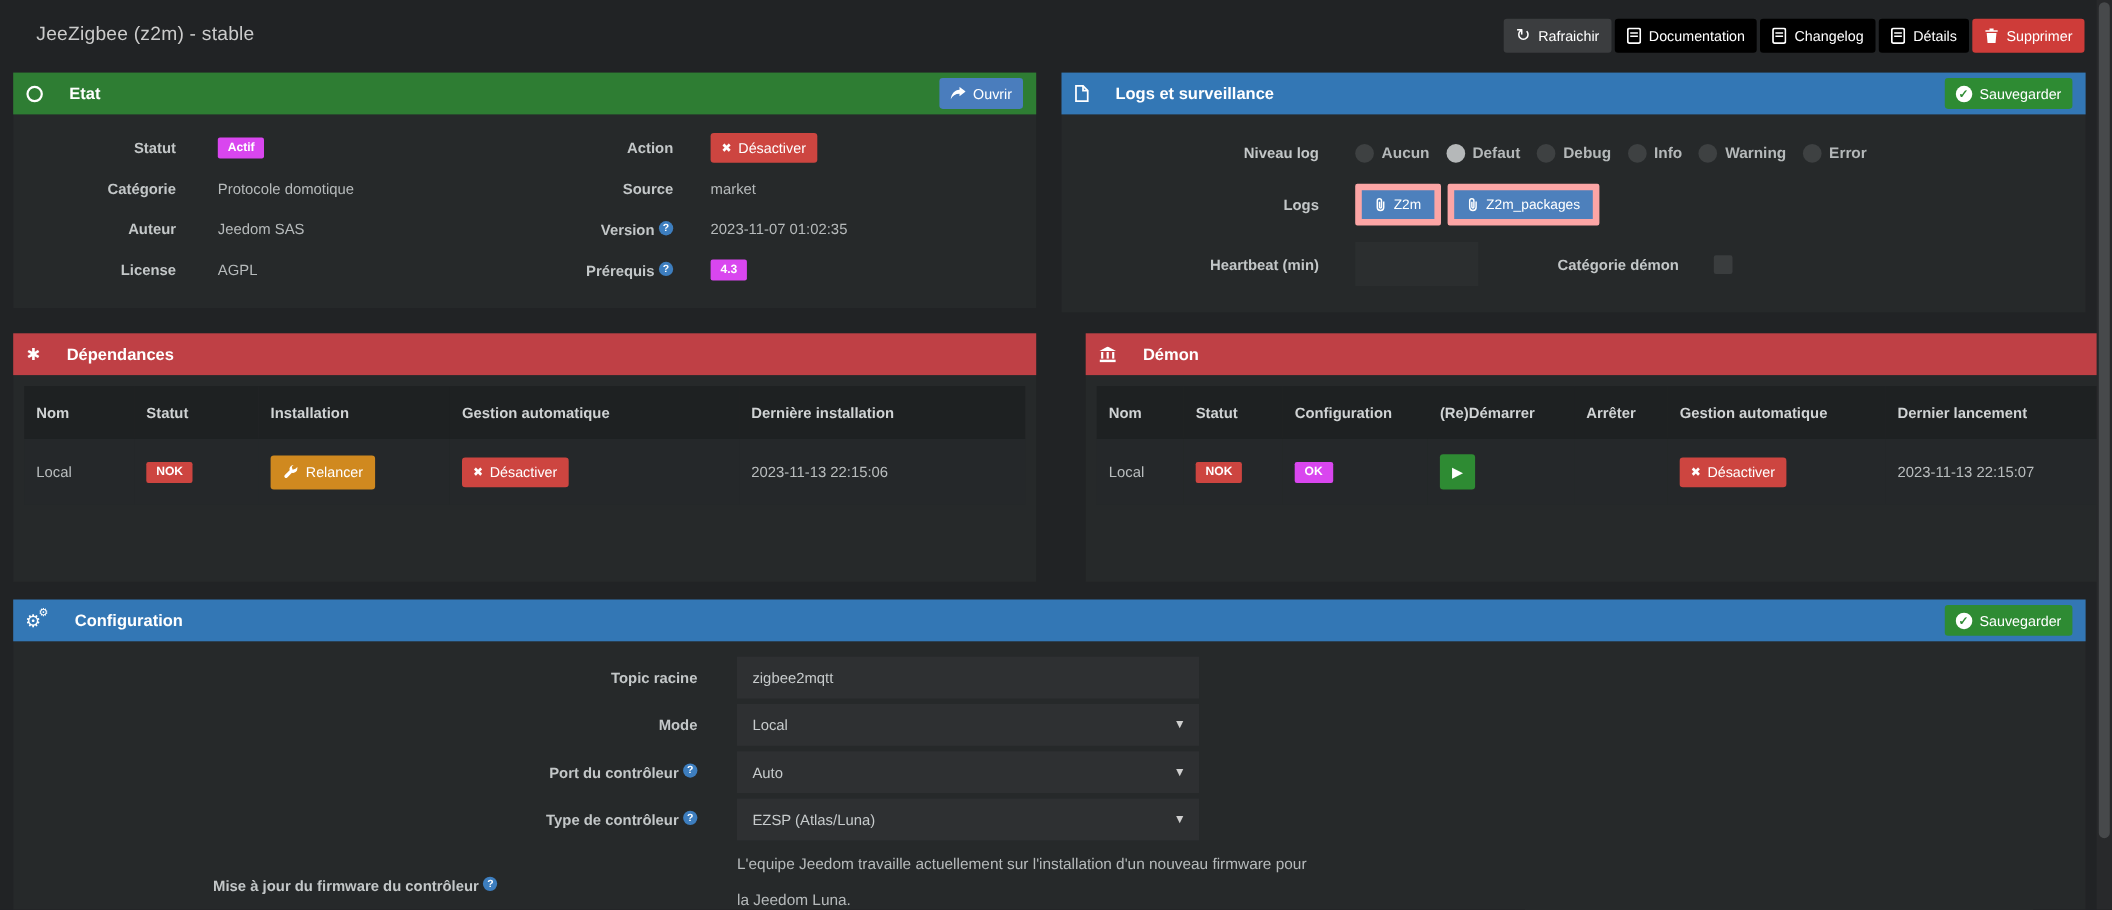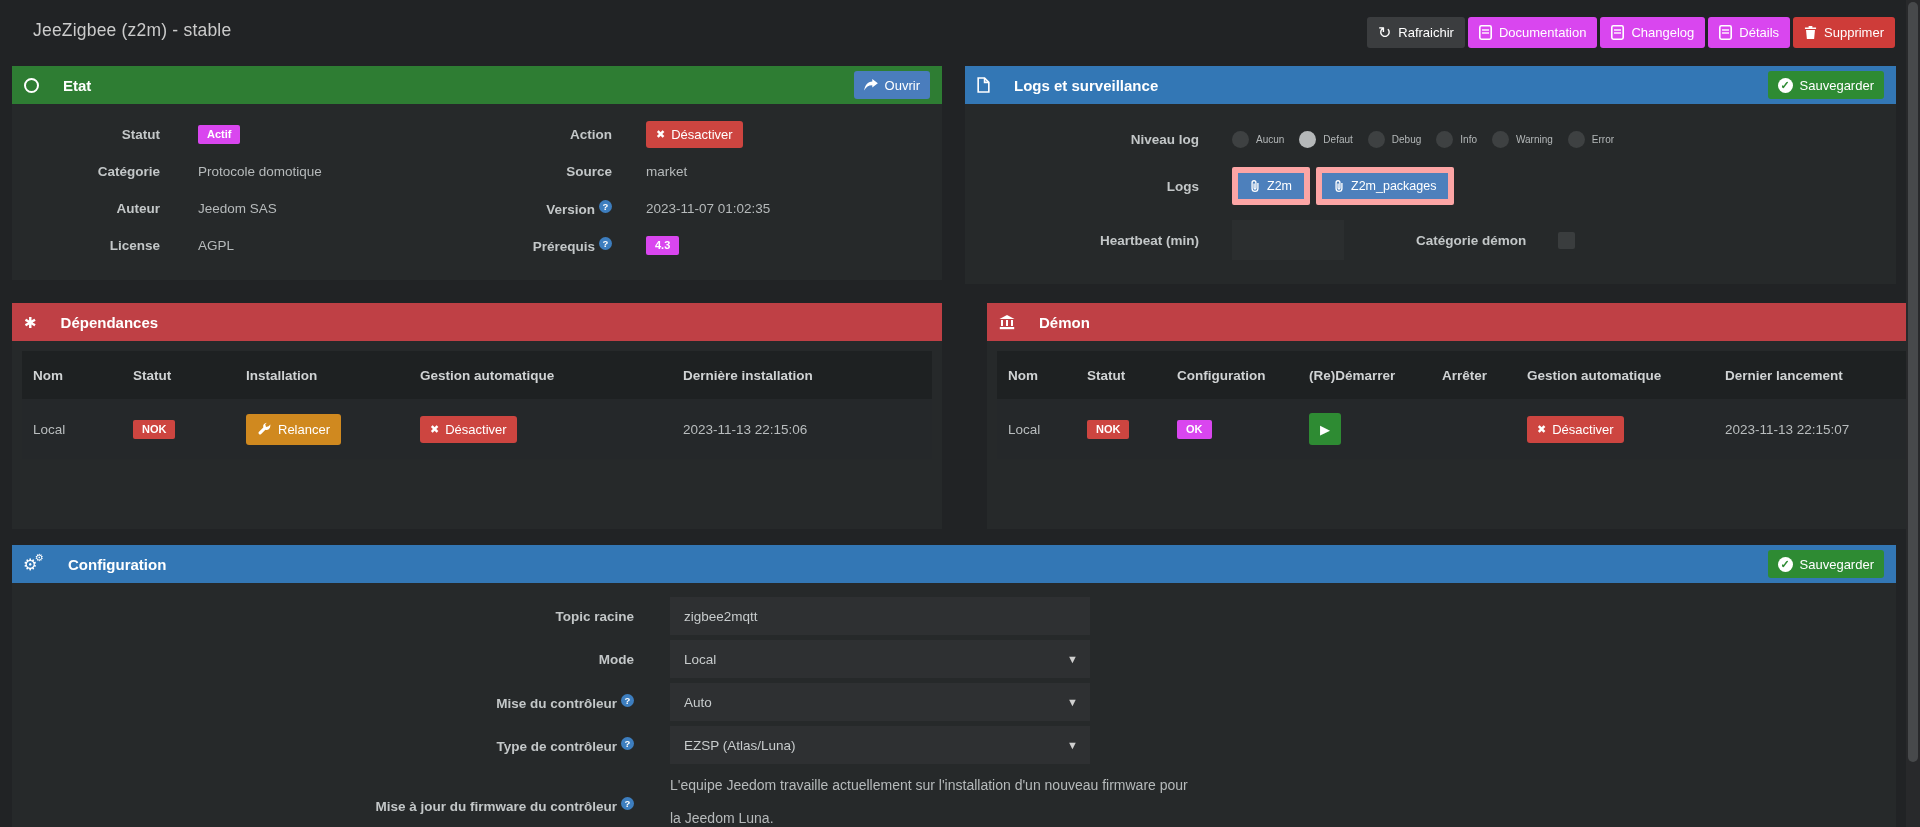--- a/index.html
+++ b/index.html
@@ -21,21 +21,21 @@
     position:absolute; top:17px; right:25px;
     display:flex; gap:3px;
   }
   .btn {
     display:inline-flex; align-items:center; gap:7px;
     height:31px; padding:0 11px;
     font-size:13px; color:#fff; border:none; border-radius:3px;
     cursor:pointer; white-space:nowrap;
   }
   .btn-dark  { background:#3b3d3f; }
-  .btn-blue  { background:#d946ef; }
+  .btn-blue  { background:#000000; }
   .btn-red   { background:#ce3c39; }
   .btn-green { background:#2e8b33; }
   .btn svg { flex:0 0 auto; }
 
   
   .panel { position:absolute; background:#26292a; }
   .panel-header {
     height:38px; display:flex; align-items:center;
     padding:0 12px; color:#fff;
     font-size:15px; font-weight:bold;
@@ -94,21 +94,21 @@
 
   
   .logs-grid { display:grid; grid-template-columns:234px 1fr; padding-top:14px; }
   .logs-grid .ctrl { padding-left:33px; display:flex; align-items:center; }
   .lg-row1 { height:42px; }
   .lg-row2 { height:52px; }
   .lg-row3 { height:56px; }
   .radio { display:inline-flex; align-items:center; gap:7px; margin-right:15px; cursor:pointer; }
   .radio .dot { width:17px; height:17px; border-radius:50%; background:#3e4142; }
   .radio.selected .dot { background:#b5b8b9; }
-  .radio .rlabel { font-size:10px; color:#b4b8b9; }
+  .radio .rlabel { font-size:14px; color:#b4b8b9;font-weight:bold; }
 
   .log-btn {
     display:inline-flex; align-items:center; gap:7px;
     height:38px; padding:0 12px; margin-right:6px;
     background:#4d80bc; border:6px solid #fca5a5; border-radius:2px;
     color:#fff; font-size:12.5px; cursor:pointer;
   }
   .heartbeat-input {
     width:112px; height:40px; background:#2b2e2f; border:none;
     color:#c7cbcc; font-size:13.5px; padding:0 10px; outline:none;
@@ -146,21 +146,21 @@
     color:#c7cbcc; font-size:13.5px; padding:0 14px; outline:none;
   }
   .select {
     width:420px; height:38px; background:#2e3032;
     display:flex; align-items:center; justify-content:space-between;
     padding:0 12px 0 14px; font-size:13.5px; color:#c7cbcc; cursor:pointer;
   }
   .select .caret { font-size:11px; color:#cfcfcf; }
   .cfg-note { font-size:14px; color:#b6babb; line-height:33px; max-width:560px; padding-left:36px; }
   .cfg-row.top-align { align-items:start; }
-  .cfg-row.top-align .f-label { margin-top:6px; }
+  .cfg-row.top-align .f-label { margin-top:6px;text-align:center; }
 
   
   .scrollbar { position:absolute; right:0; top:0; width:14px; height:827px; background:#28292b; }
   .scrollbar .thumb { position:absolute; left:2px; right:2px; top:2px; height:760px; border-radius:5px; background:#47494b; }
 </style>
 </head>
 <body>
 
 <div id="app">
 
@@ -435,21 +435,21 @@
         <div class="f-label">Mode</div>
         <div class="cfg-ctrl">
           <div class="select">
             <span>Local</span>
             <span class="caret">▼</span>
           </div>
         </div>
       </div>
 
       <div class="cfg-row">
-        <div class="f-label"><span>Mise du contrôleur</span><span class="help">?</span></div>
+        <div class="f-label"><span>Port du contrôleur</span><span class="help">?</span></div>
         <div class="cfg-ctrl">
           <div class="select">
             <span>Auto</span>
             <span class="caret">▼</span>
           </div>
         </div>
       </div>
 
       <div class="cfg-row">
         <div class="f-label"><span>Type de contrôleur</span><span class="help">?</span></div>

